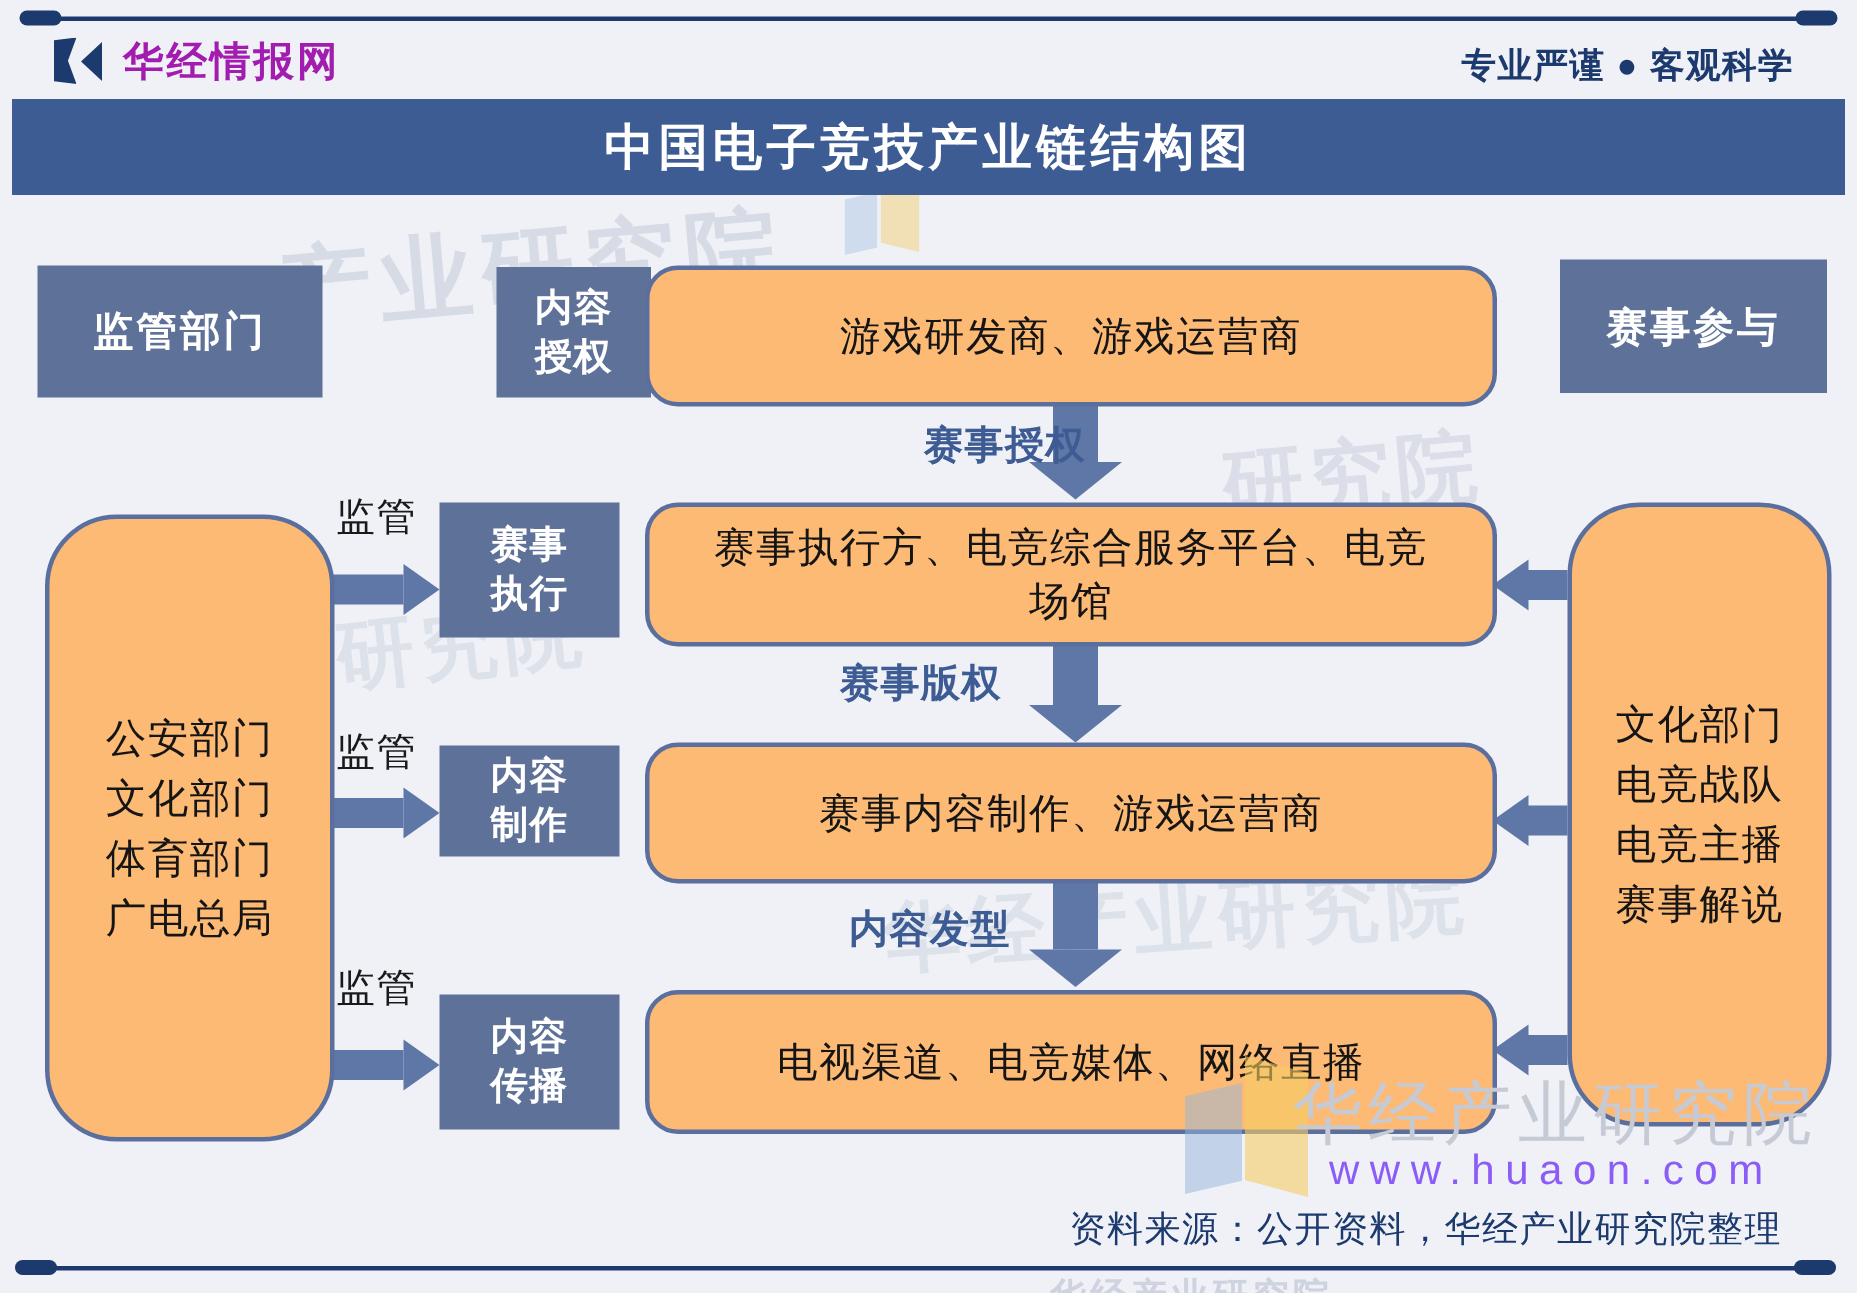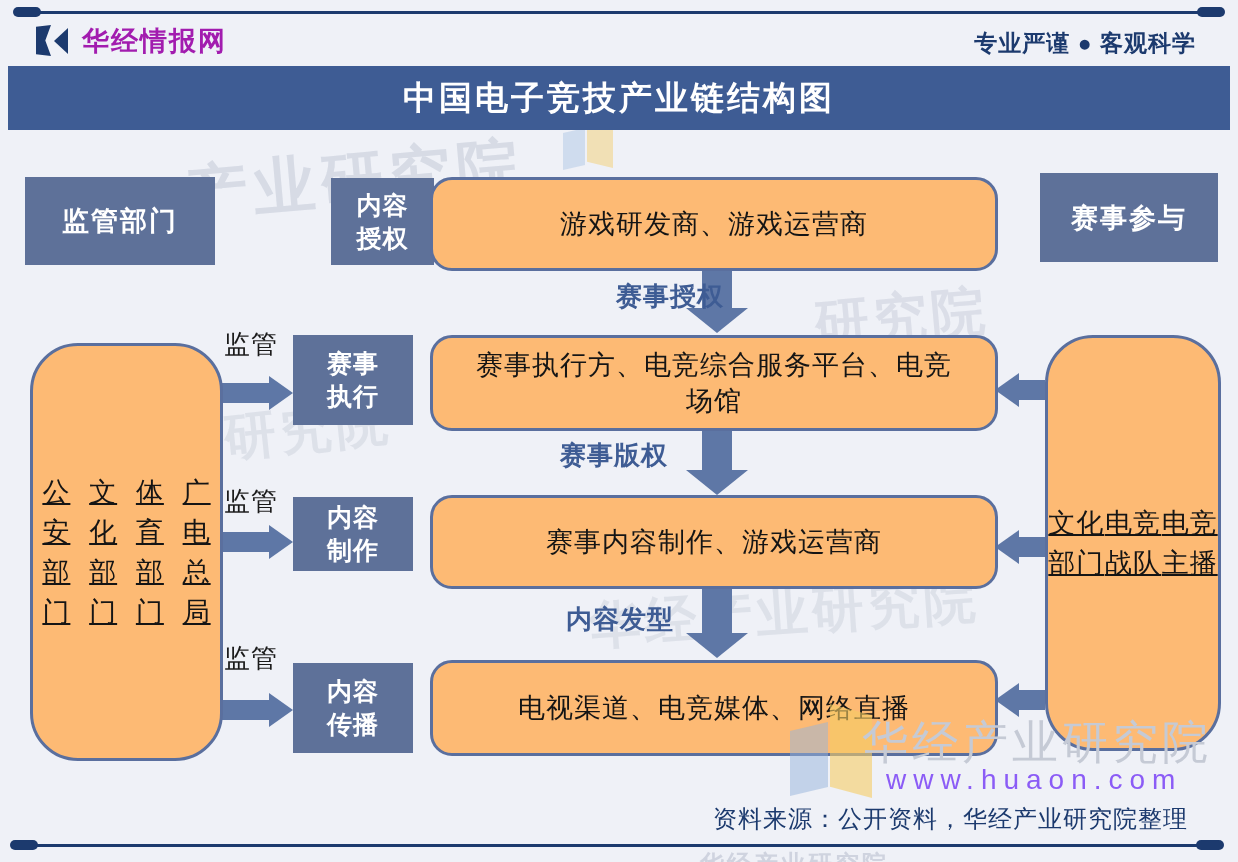--- a/index.html
+++ b/index.html
@@ -43,21 +43,21 @@
   .b-link3{left:293px;top:663px;width:120px;height:90px;font-size:25px;justify-content:center;}
   
   .wbox{position:absolute;background:#fdba74;border:3px solid #5a6f9e;border-radius:22px;
     color:#151515;font-size:27px;letter-spacing:1px;text-align:center;
     display:flex;align-items:center;justify-content:center;z-index:2;}
   .m1{left:430px;top:177px;width:562px;height:88px;}
   .m2{left:430px;top:335px;width:562px;height:90px;line-height:1.35;}
   .m2 span{display:inline-block;max-width:496px;}
   .m3{left:430px;top:495px;width:562px;height:88px;}
   .m4{left:430px;top:660px;width:562px;height:90px;}
-  .pool{border-radius:48px;flex-direction:row;line-height:40px;font-size:27px;letter-spacing:1px;text-decoration:underline;}
+  .pool{border-radius:48px;flex-direction:column;line-height:40px;font-size:27px;letter-spacing:1px;}
   .pool-left{left:30px;top:343px;width:187px;height:412px;}
   .pool-right{left:1045px;top:335px;width:170px;height:410px;}
   
   .arrow-down{position:absolute;width:62px;z-index:1;}
   .arrow-down .shaft{width:30px;margin:0 auto;background:#5e77a6;}
   .arrow-down .head{width:0;height:0;border-left:31px solid transparent;border-right:31px solid transparent;border-top:25px solid #5e77a6;}
   .arrow-right{position:absolute;height:34px;z-index:1;}
   .arrow-right .shaft{position:absolute;left:0;top:7px;height:20px;background:#5e77a6;}
   .arrow-right .head{position:absolute;right:0;top:0;width:0;height:0;
     border-top:17px solid transparent;border-bottom:17px solid transparent;border-left:24px solid #5e77a6;}
@@ -152,20 +152,21 @@
     <div>公安部门</div>
     <div>文化部门</div>
     <div>体育部门</div>
     <div>广电总局</div>
   </div>
 
   <div class="wbox pool pool-right">
     <div>文化部门</div>
     <div>电竞战队</div>
     <div>电竞主播</div>
+    <div>赛事解说</div>
   </div>
 
   <div class="sbox b-link1">
       <span class="two">赛事执行</span>
     </div>
   <div class="wbox m2">
       <span>赛事执行方、电竞综合服务平台、电竞场馆</span>
     </div>
   <div class="slabel g1">监管</div>
   <div class="arrow-right ar1">

